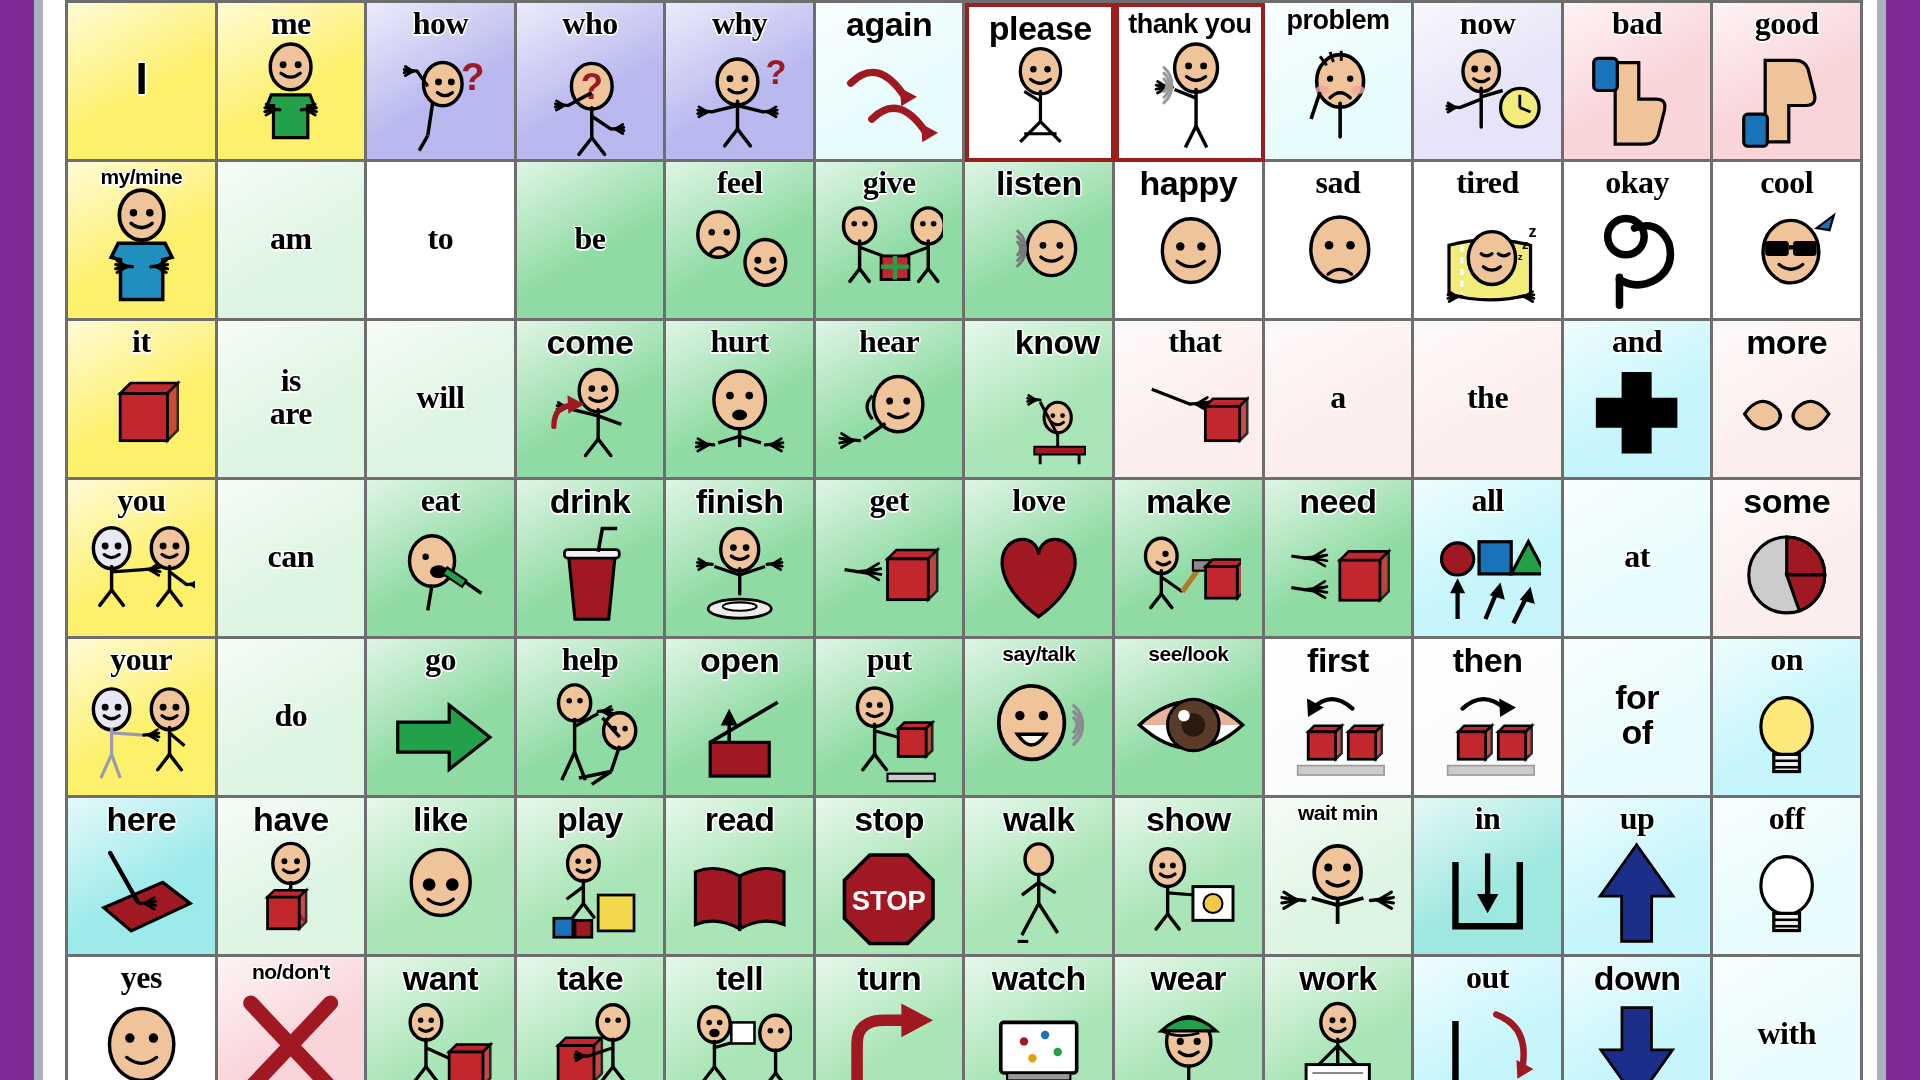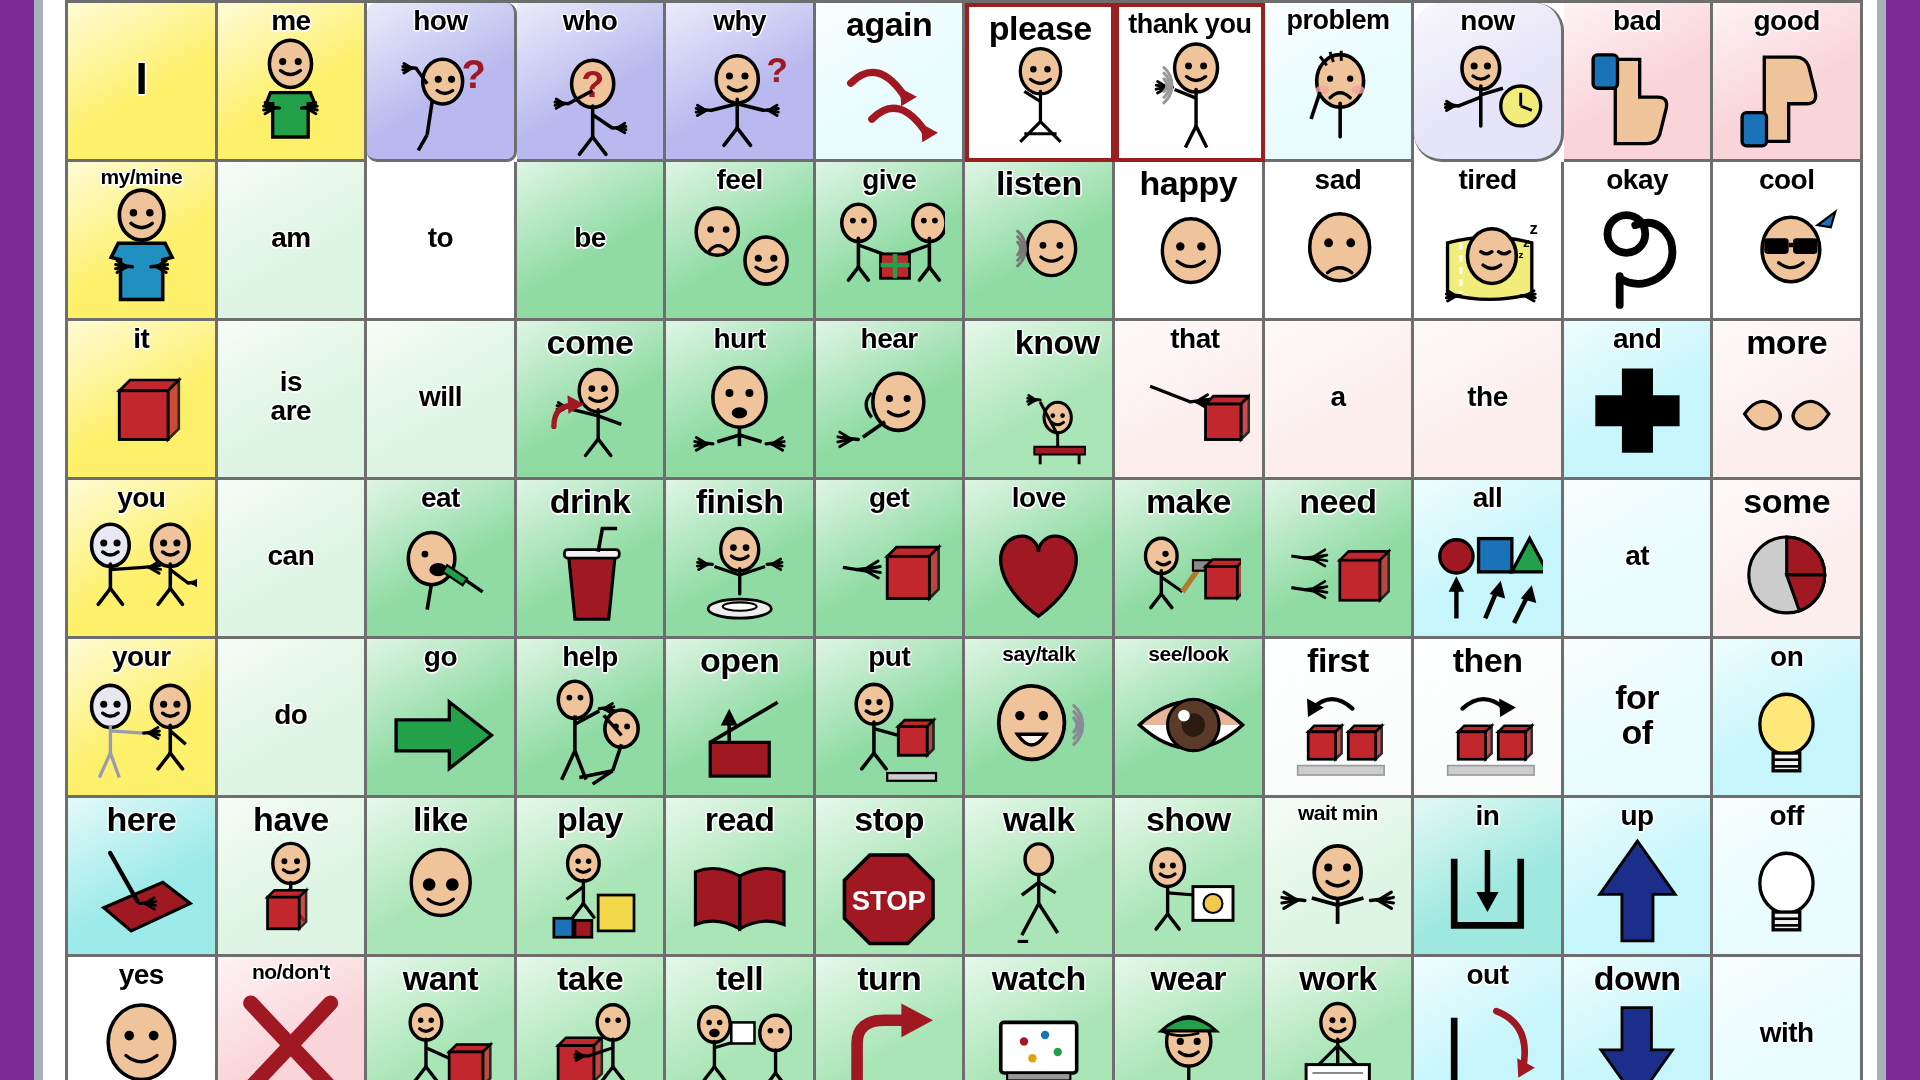--- a/index.html
+++ b/index.html
@@ -50,21 +50,21 @@
     line-height: 1.0;
     text-align: center;
     letter-spacing: -0.5px;
     white-space: pre-line;
     text-shadow:
       1.5px 0 0 #fff, -1.5px 0 0 #fff, 0 1.5px 0 #fff, 0 -1.5px 0 #fff,
       1px 1px 0 #fff, -1px -1px 0 #fff, 1px -1px 0 #fff, -1px 1px 0 #fff;
     z-index: 2;
   }
   .sz-xl { font-size: 44px; }
-  .sz-lg { font-size: 28px; }
+  .sz-lg { font-size: 32px; font-family: Liberation Serif, serif; }
   .sz-md { font-size: 34px; }
   .sz-sm { font-size: 27px; }
   .sz-xs { font-size: 21px; }
 
   .label.two { line-height: 1.02; }
 
   .art {
     flex: 1 1 auto;
     width: 100%;
     display: flex;
@@ -107,21 +107,21 @@
               <line x1="35.45" y1="66" x2="25.840548522631785" y2="67.64952790340321" stroke="#000" stroke-width="2.6" stroke-linecap="round"></line>
               <line x1="35.45" y1="66" x2="27.037631062481083" y2="70.92895007674726" stroke="#000" stroke-width="2.6" stroke-linecap="round"></line>
               <path d="M 60 66 l 11.700000000000001 -1.3" stroke="#000" stroke-width="3" stroke-linecap="round" fill="none"></path>
               <line x1="64.55" y1="66" x2="72.86211409008018" y2="60.903799517926075" stroke="#000" stroke-width="2.6" stroke-linecap="round"></line>
               <line x1="64.55" y1="66" x2="74.12454129239339" y2="64.15862577397913" stroke="#000" stroke-width="2.6" stroke-linecap="round"></line>
               <line x1="64.55" y1="66" x2="74.15945147736821" y2="67.64952790340321" stroke="#000" stroke-width="2.6" stroke-linecap="round"></line>
               <line x1="64.55" y1="66" x2="72.96236893751892" y2="70.92895007674726" stroke="#000" stroke-width="2.6" stroke-linecap="round"></line>
             </svg>
           </div>
         </div>
-        <div class="cell" style="background: linear-gradient(150deg, rgba(255, 255, 255, 0.72) 0%, rgb(185, 185, 239) 58%, rgb(185, 185, 239) 100%) rgb(185, 185, 239); border-radius: 10px;">
+        <div class="cell" style="background: linear-gradient(150deg, rgba(255, 255, 255, 0.72) 0%, rgb(185, 185, 239) 58%, rgb(185, 185, 239) 100%) rgb(185, 185, 239);">
           <div class="label sz-lg">how</div>
           <div class="art">
             <svg viewBox="0 0 100 110" preserveAspectRatio="xMidYMid meet">
               <line x1="44" y1="50" x2="38" y2="90" stroke="#000" stroke-width="3.2"></line>
               <ellipse cx="52" cy="42" rx="18" ry="20.160000000000004" fill="#f0c49b" stroke="#000" stroke-width="3.2"></ellipse>
               <circle cx="48" cy="40" r="3.2" fill="#000"></circle>
               <circle cx="60" cy="40" r="3.2" fill="#000"></circle>
               <path d="M 47 50 Q 54 55.6 61 50" fill="none" stroke="#000" stroke-width="3" stroke-linecap="round"></path>
               <line x1="38" y1="44" x2="28" y2="30" stroke="#000" stroke-width="3"></line>
               <path d="M 28 30 l -9.9 -1.1" stroke="#000" stroke-width="3" stroke-linecap="round" fill="none"></path>
@@ -246,21 +246,21 @@
               <ellipse cx="36" cy="50" rx="6" ry="4" fill="#f2a6a0" opacity="0.8"></ellipse>
               <ellipse cx="68" cy="50" rx="6" ry="4" fill="#f2a6a0" opacity="0.8"></ellipse>
               <line x1="40" y1="28" x2="34" y2="20" stroke="#000" stroke-width="2.6"></line>
               <line x1="46" y1="25" x2="43" y2="16" stroke="#000" stroke-width="2.6"></line>
               <line x1="53" y1="24" x2="53" y2="15" stroke="#000" stroke-width="2.6"></line>
               <line x1="34" y1="52" x2="26" y2="76" stroke="#000" stroke-width="3.2"></line>
               <line x1="52" y1="62" x2="52" y2="92" stroke="#000" stroke-width="3.2" stroke-linecap="round"></line>
             </svg>
           </div>
         </div>
-        <div class="cell" style="background: linear-gradient(150deg, rgba(255, 255, 255, 0.72) 0%, rgb(230, 228, 248) 58%, rgb(230, 228, 248) 100%) rgb(230, 228, 248); border-radius: 28px;">
+        <div class="cell" style="background: linear-gradient(150deg, rgba(255, 255, 255, 0.72) 0%, rgb(230, 228, 248) 58%, rgb(230, 228, 248) 100%) rgb(230, 228, 248);">
           <div class="label sz-lg">now</div>
           <div class="art">
             <svg viewBox="0 0 100 110" preserveAspectRatio="xMidYMid meet">
               <ellipse cx="44" cy="30" rx="17" ry="19.040000000000003" fill="#f0c49b" stroke="#000" stroke-width="3.2"></ellipse>
               <circle cx="38" cy="28" r="3.2" fill="#000"></circle>
               <circle cx="50" cy="28" r="3.2" fill="#000"></circle>
               <path d="M 37 37 Q 44 42.6 51 37" fill="none" stroke="#000" stroke-width="3" stroke-linecap="round"></path>
               <line x1="44" y1="46" x2="44" y2="82" stroke="#000" stroke-width="3.2" stroke-linecap="round"></line>
               <line x1="44" y1="56" x2="24" y2="64" stroke="#000" stroke-width="3.2"></line>
               <path d="M 24 64 l -9.9 -1.1" stroke="#000" stroke-width="3" stroke-linecap="round" fill="none"></path>

